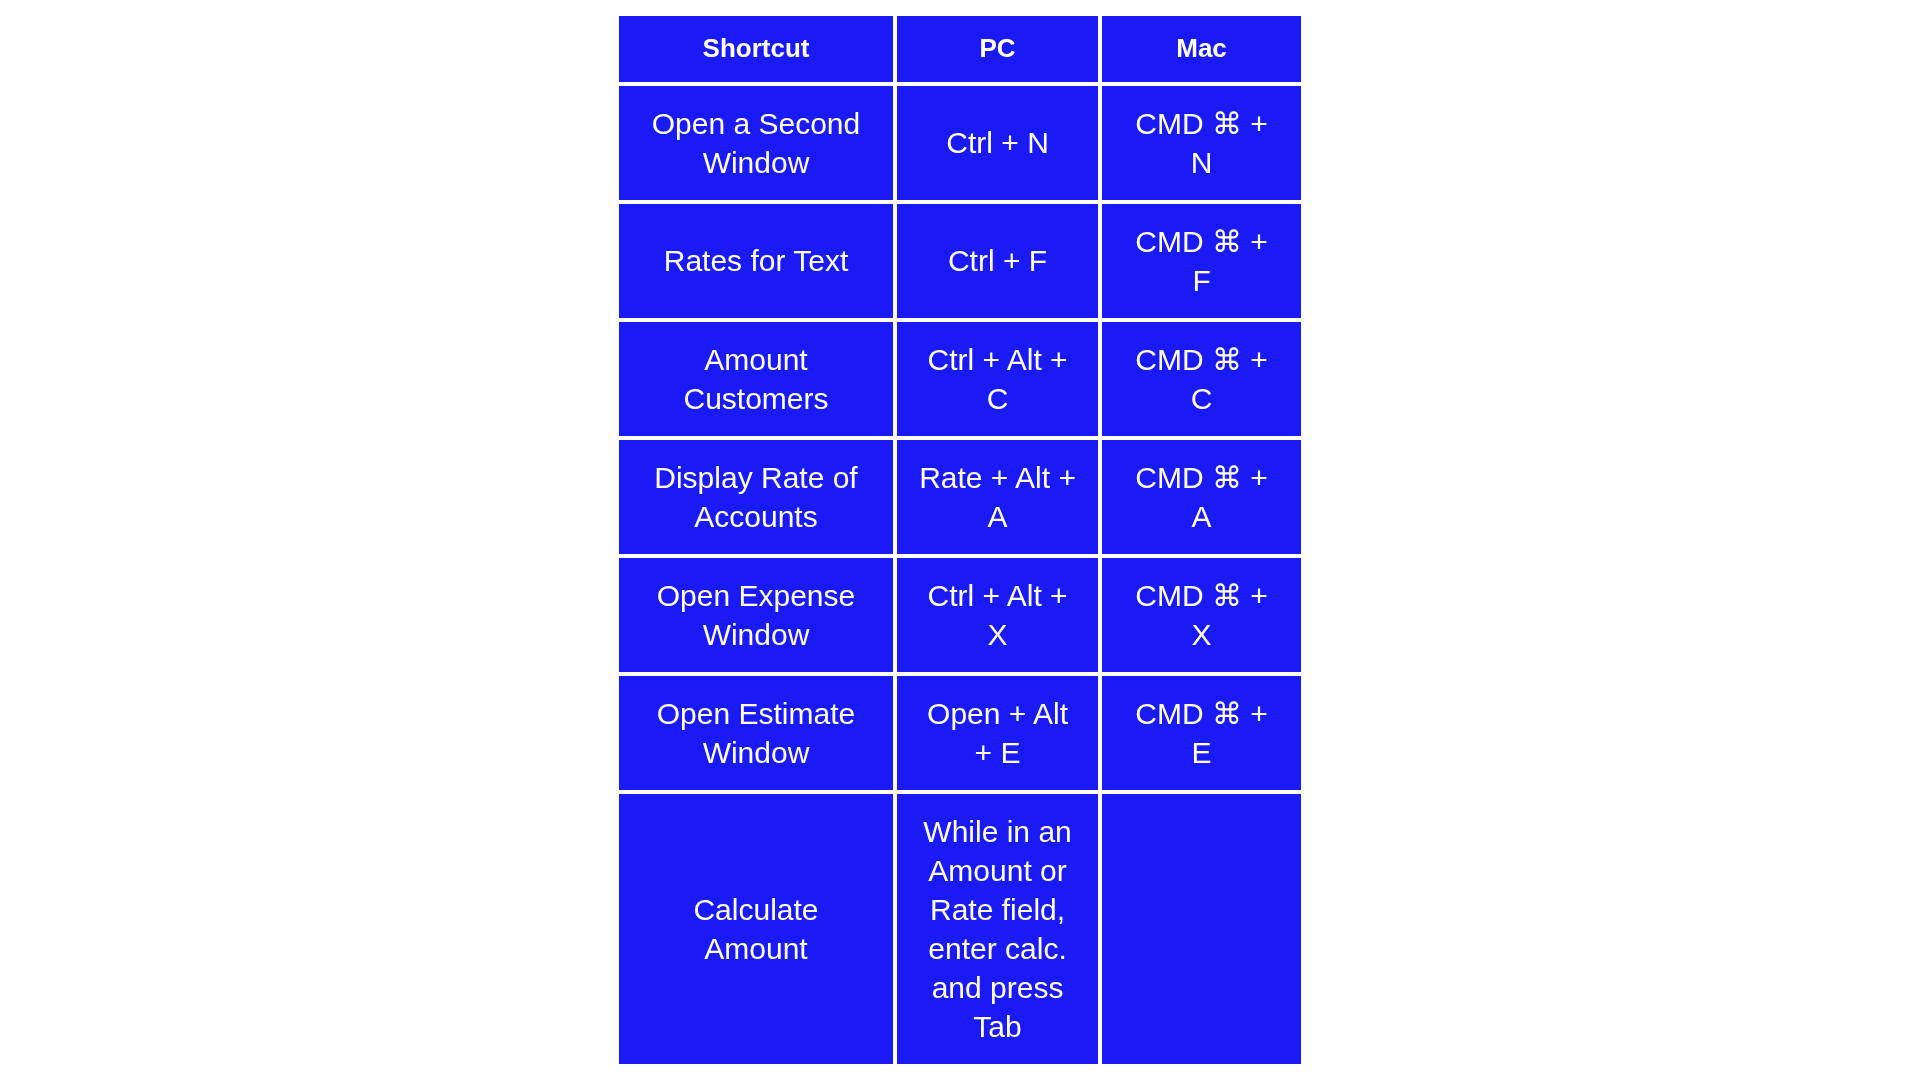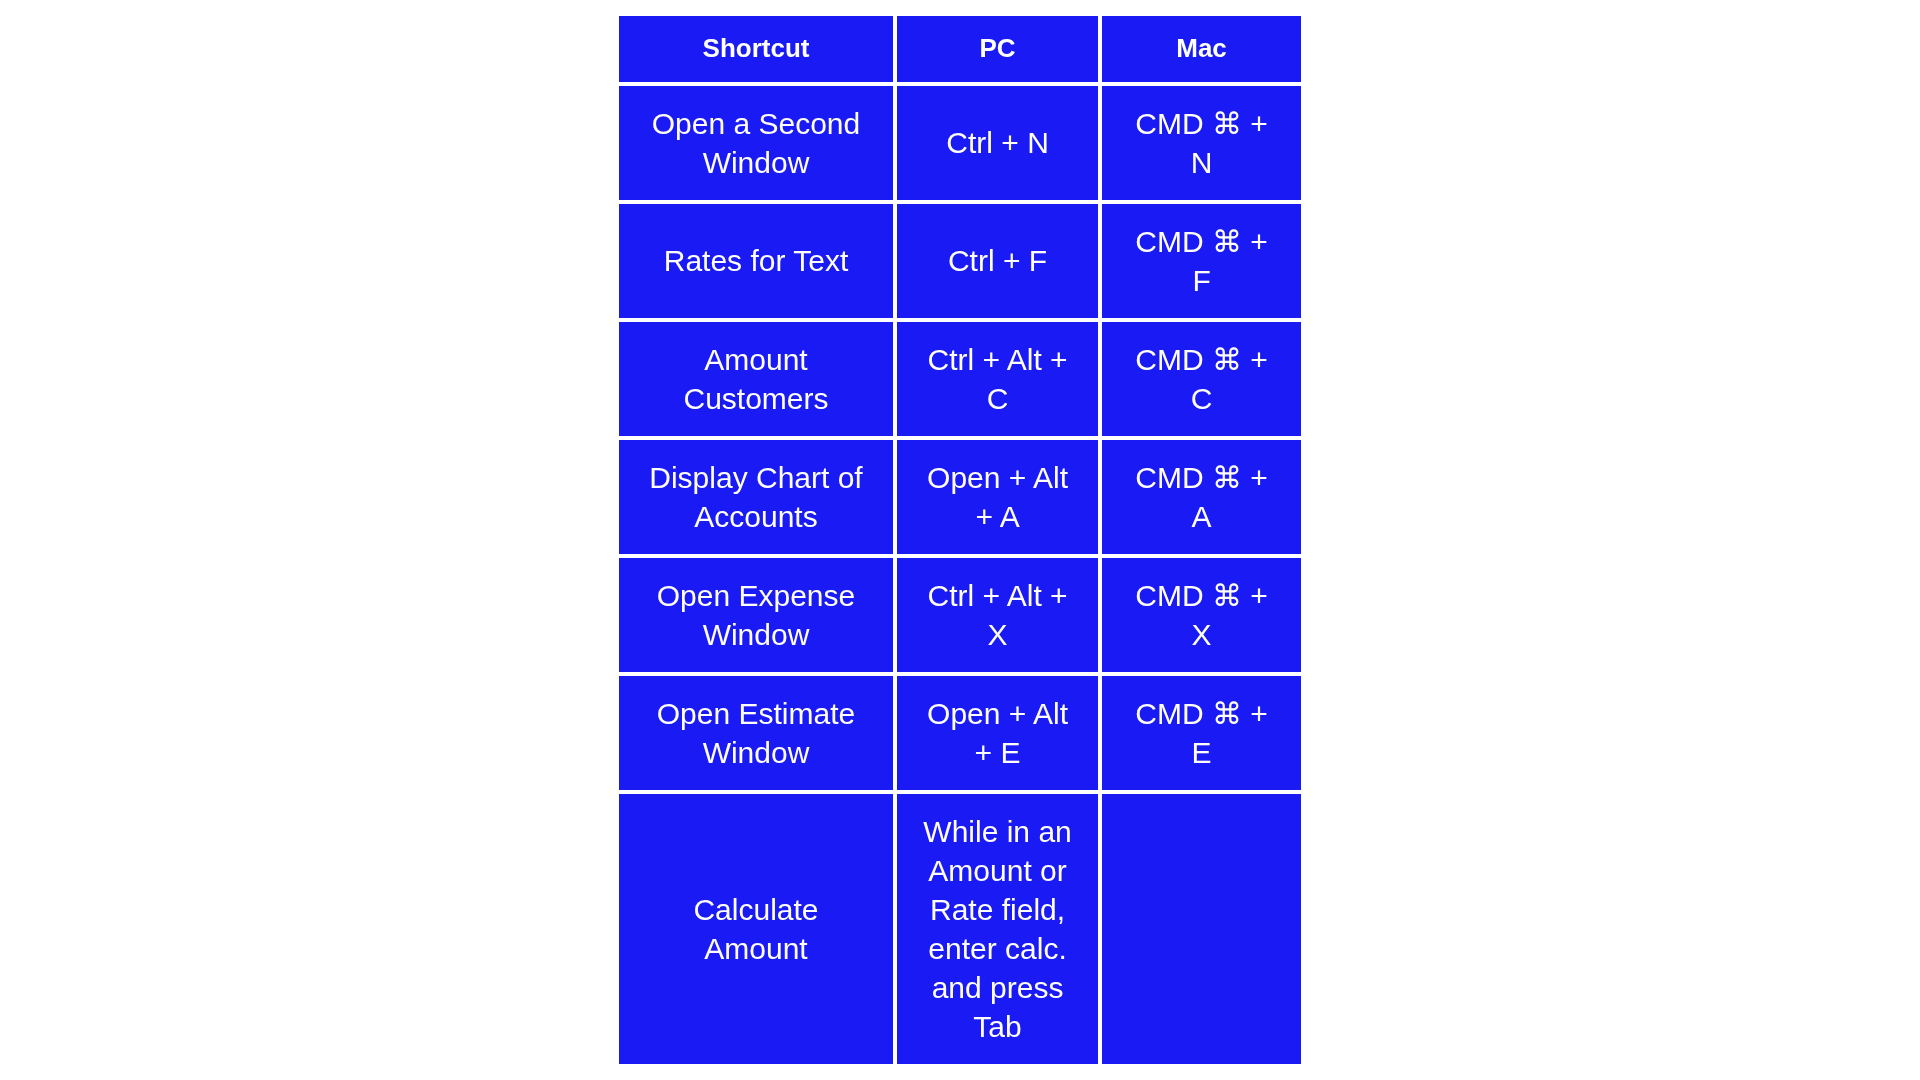--- a/index.html
+++ b/index.html
@@ -79,22 +79,22 @@
           <td>Rates for Text</td>
           <td>Ctrl + F</td>
           <td>CMD ⌘ + F</td>
         </tr>
         <tr>
           <td>Amount Customers</td>
           <td>Ctrl + Alt + C</td>
           <td>CMD ⌘ +  C</td>
         </tr>
         <tr>
-          <td>Display Chart of Accounts</td>
-          <td>Open + Alt + A</td>
+          <td>Display Rate of Accounts</td>
+          <td>Rate + Alt + A</td>
           <td>CMD ⌘ + A</td>
         </tr>
         <tr>
           <td>Open Expense Window</td>
           <td>Ctrl + Alt + X</td>
           <td>CMD ⌘ + X</td>
         </tr>
         <tr>
           <td>Open Estimate Window</td>
           <td>Open + Alt + E</td>

